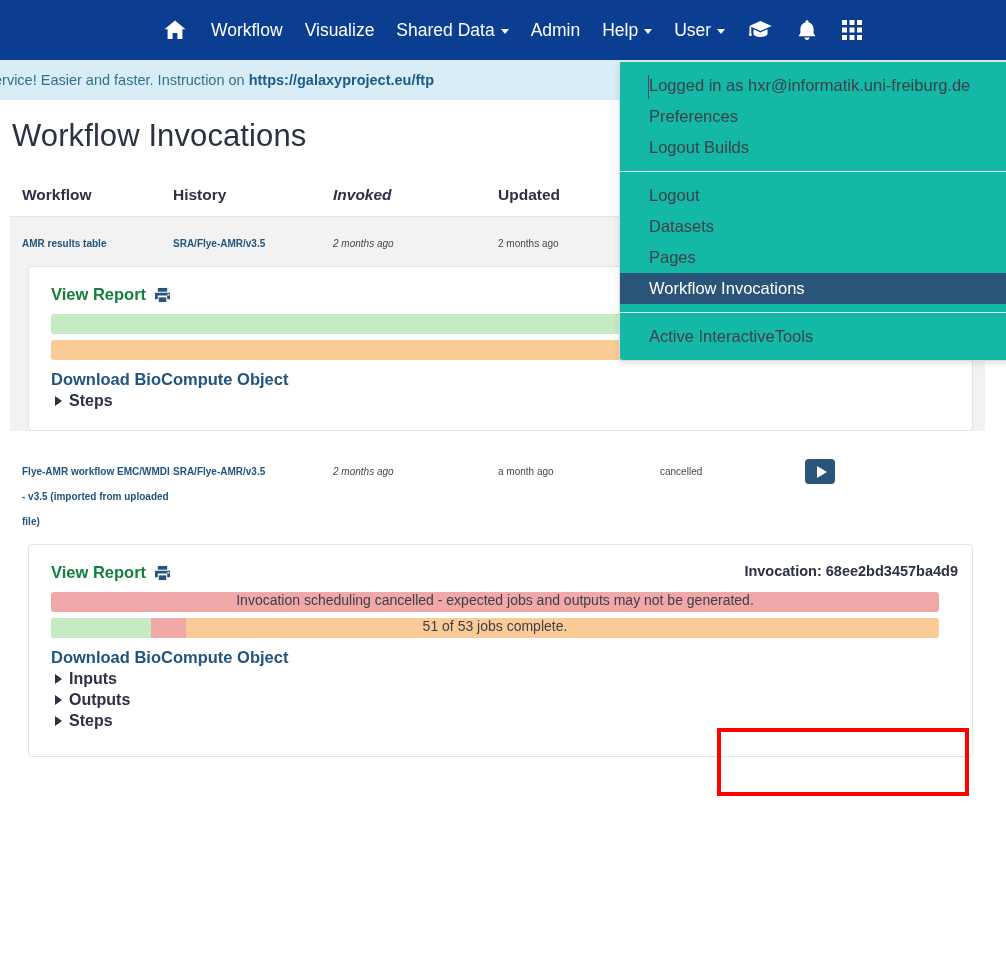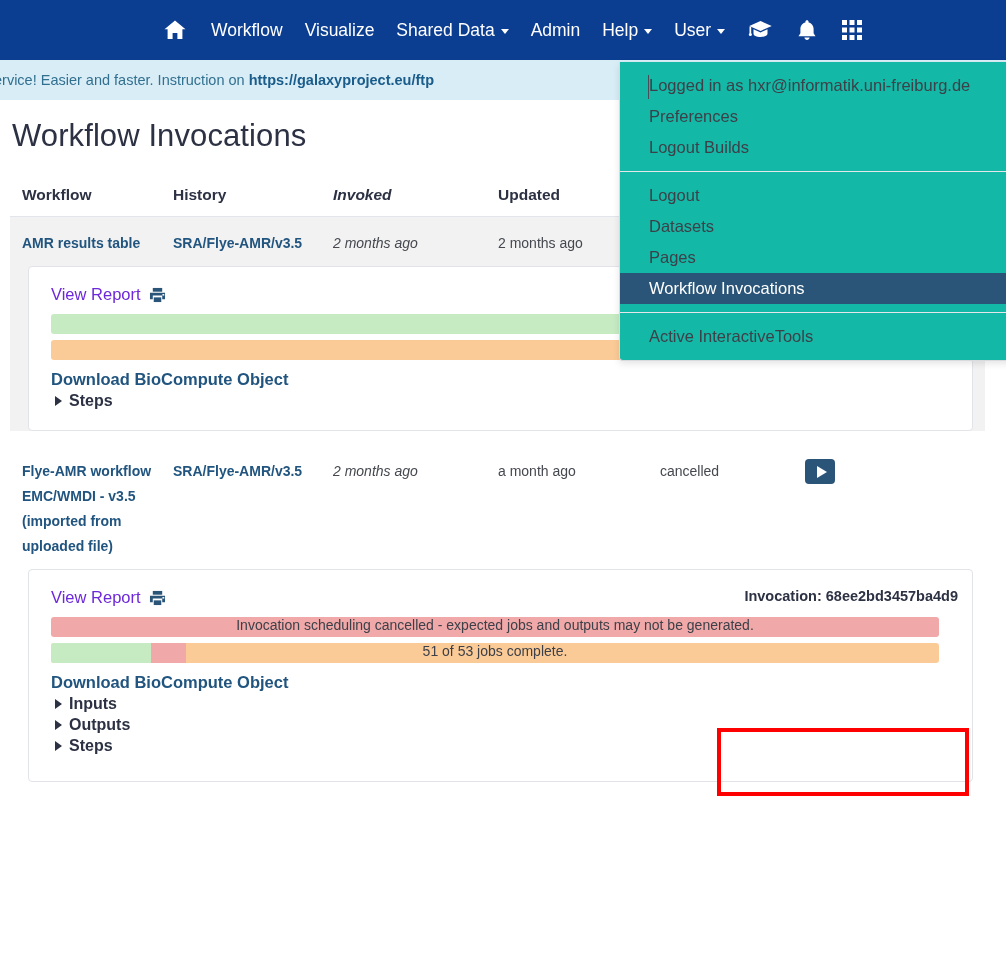--- a/index.html
+++ b/index.html
@@ -85,21 +85,21 @@
   .c-history  { width: 160px; }
   .c-invoked  { width: 165px; font-style: italic; }
   .c-updated  { width: 162px; }
   .c-state    { width: 145px; }
   .c-expand   { width: 120px; }
 
   .row-group { width: 975px; margin-left: 10px; }
   .row-group.shaded { background: #f2f2f2; }
 
   .trow { display: flex; padding: 14px 0 10px 0; align-items: flex-start; }
-  .cell { font-size: 14px; color: #45484f; line-height: 25px; }
+  .cell { font-size: 10px; color: #45484f; line-height: 25px; }
   .cell.link { color: #21557f; font-weight: bold; }
   .cell.link span { cursor: pointer; }
 
   .expand-btn {
     width: 30px; height: 25px;
     background: #2a5578;
     border-radius: 4px;
     display: flex; align-items: center; justify-content: center;
     cursor: pointer;
   }
@@ -118,21 +118,21 @@
     border-radius: 4px;
     margin: 0 12px 14px 18px;
     padding: 18px 16px 20px 22px;
     position: relative;
   }
   .report-line {
     display: flex; align-items: center; gap: 8px;
     margin-bottom: 10px;
   }
   .report-link {
-    color: #6d28d9; font-weight: normal; font-size: 16.5px; cursor: pointer; text-align: right;
+    color: #15803d; font-weight: bold; font-size: 16.5px; cursor: pointer; text-align: right;
   }
   .printer-icon { display: flex; align-items: center; cursor: pointer; }
 
   .pbar {
     height: 20px;
     border-radius: 3px;
     display: flex;
     justify-content: center;
     position: relative;
     margin-bottom: 6px;

